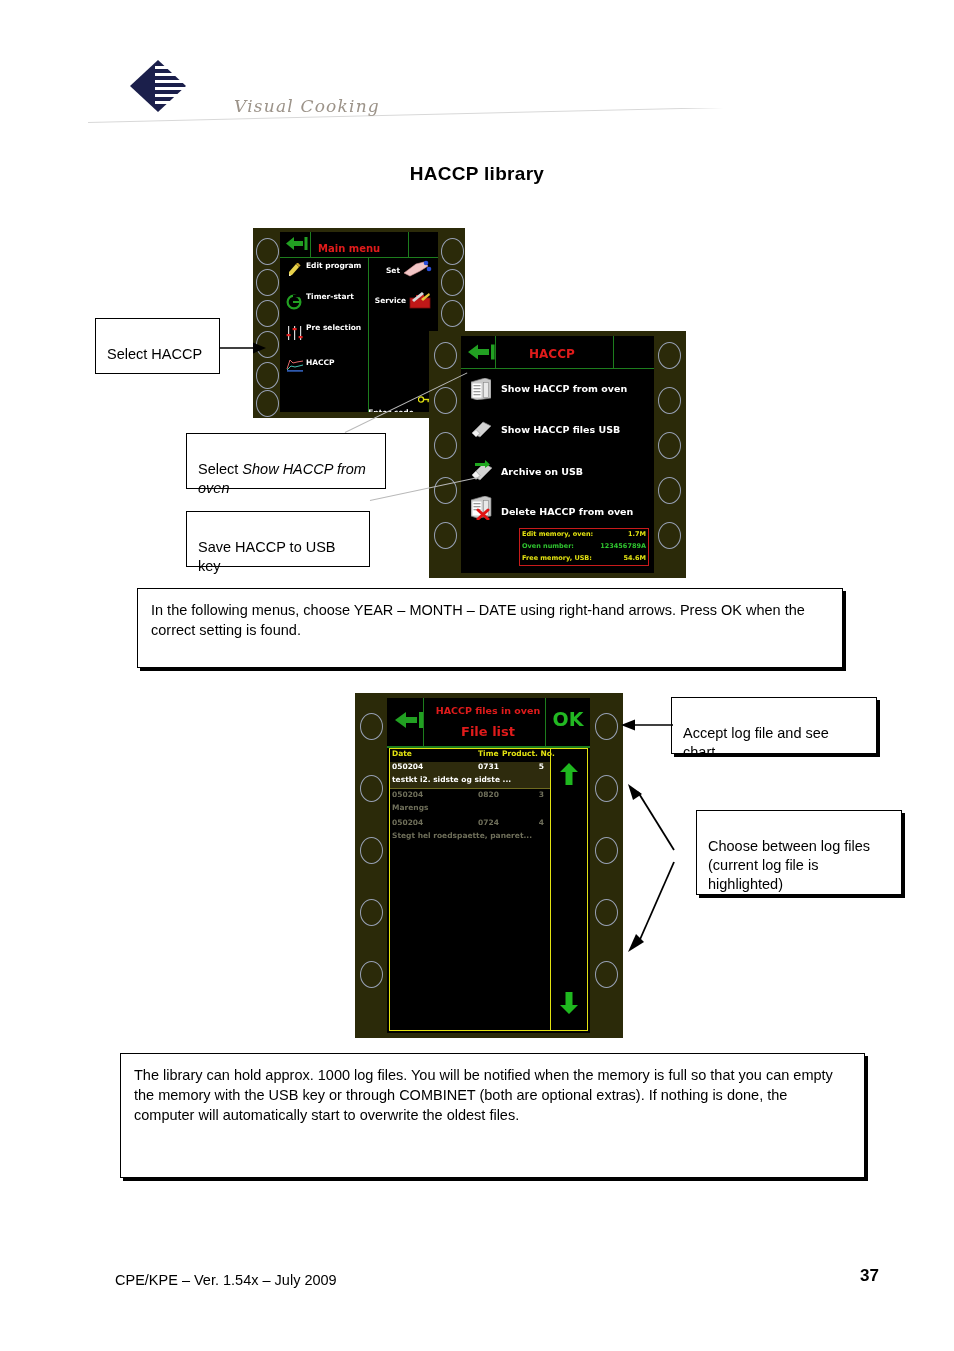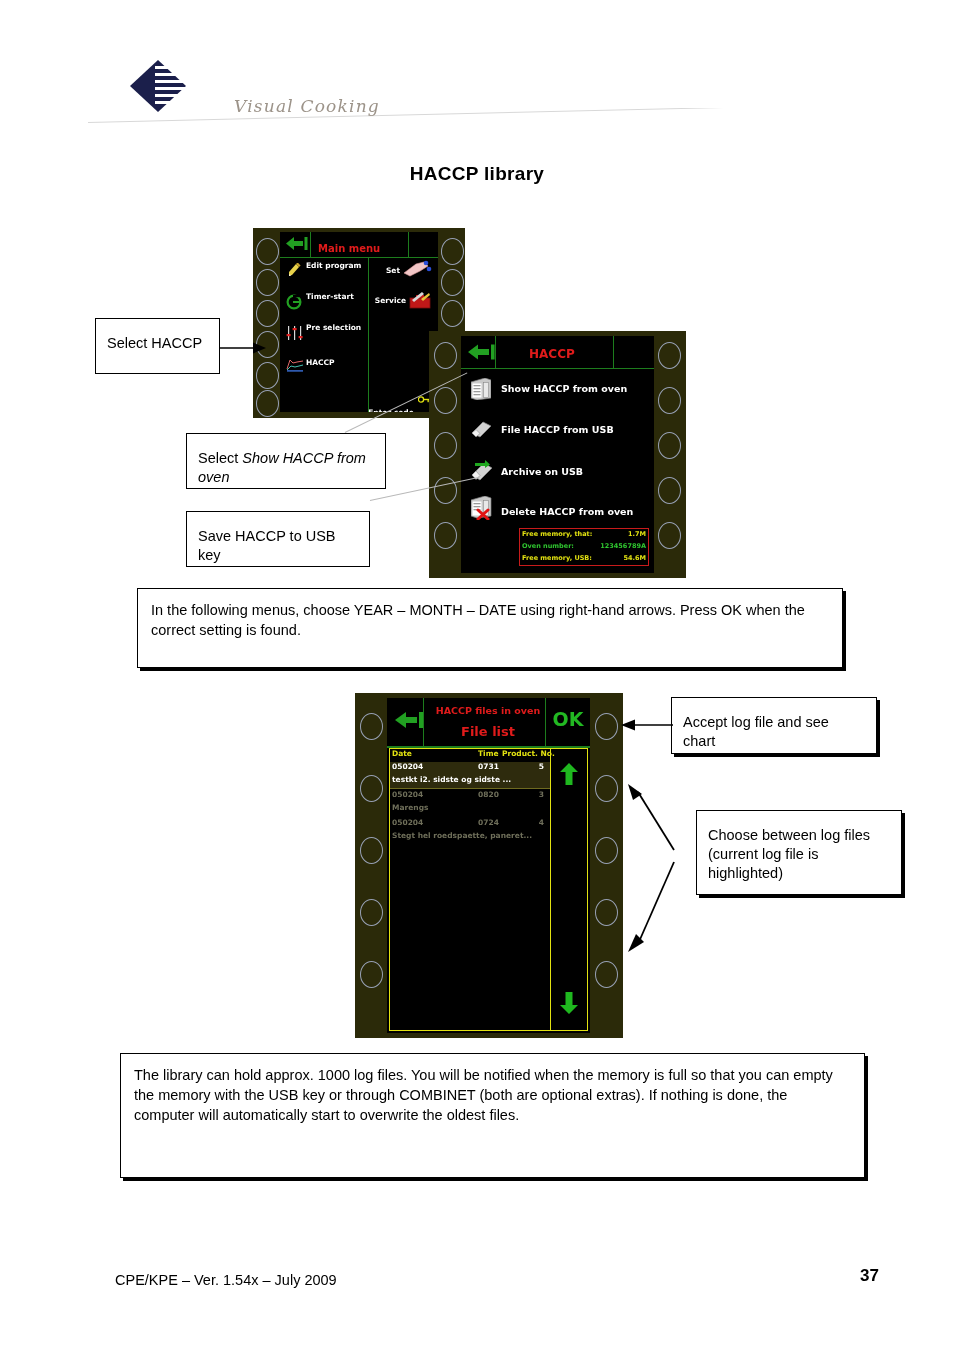--- a/index.html
+++ b/index.html
@@ -124,21 +124,21 @@
   .cdate { position:absolute; left:2px; }
   .ctime { position:absolute; left:88px; }
   .cnum  { position:absolute; right:6px; }
   .scrollcol { position:absolute; right:0; top:0; width:36px; height:100%;
                border-left:1px solid #e2e211; }
 
   
   .callout {
     position:absolute; background:#ffffff; border:1.5px solid #000;
     box-sizing:border-box; font-size:14.5px; line-height:19px;
-    padding:15px 11px; color:#000;
+    padding:26px 11px; color:#000;
   }
   .note {
     position:absolute; background:#ffffff; border:1.5px solid #000;
     box-sizing:border-box; font-size:14.5px; line-height:20px;
     padding:11px 13px; color:#000;
   }
   .note.shadow { box-shadow:3px 3px 0 #000; }
   .callout.shadow { box-shadow:3px 3px 0 #000; }
 
   .leader { position:absolute; background:#b9b9b9; height:1.3px; transform-origin:left center; }
@@ -322,21 +322,21 @@
       <span>Show HACCP from oven</span>
     </div>
 
     <div class="micon" style="left:10px; top:84px;">
       <svg width="22" height="18" viewBox="0 0 22 18">
         <polygon points="1,13 12,2 20,6 9,17" fill="#d3d3d3" stroke="#8a8a8a" stroke-width="0.7"></polygon>
         <polygon points="1,13 5,9.5 9,13.5 5,17" fill="#f2f2f2" stroke="#8a8a8a" stroke-width="0.6"></polygon>
       </svg>
     </div>
     <div class="hitem" style="left:40px; top:88px;">
-      <span>File HACCP from USB</span>
+      <span>Show HACCP files USB</span>
     </div>
 
     <div class="micon" style="left:10px; top:123px;">
       <svg width="24" height="22" viewBox="0 0 24 22">
         <polygon points="1,16 13,4 21,9 9,21" fill="#d3d3d3" stroke="#8a8a8a" stroke-width="0.7"></polygon>
         <polygon points="1,16 5,12 9,16.5 5,20.5" fill="#f2f2f2" stroke="#8a8a8a" stroke-width="0.6"></polygon>
         <polygon points="4,4 14,4 14,1 19,5.5 14,9 14,7 4,7" fill="#1fa81f"></polygon>
       </svg>
     </div>
     <div class="hitem" style="left:40px; top:130px;">
@@ -356,21 +356,21 @@
           <line x1="17" y1="14" x2="7" y2="23"></line>
         </g>
       </svg>
     </div>
     <div class="hitem" style="left:40px; top:170px;">
       <span>Delete HACCP from oven</span>
     </div>
 
     <div class="membox">
       <div class="memrow" style="top:1px; color:#e2e211;">
-        <span class="memlab">Free memory, that:</span>
+        <span class="memlab">Edit memory, oven:</span>
         <span class="memval">1.7M</span>
       </div>
       <div class="memrow" style="top:13px; color:#2fc52f;">
         <span class="memlab">Oven number:</span>
         <span class="memval">123456789A</span>
       </div>
       <div class="memrow" style="top:25px; color:#e2e211;">
         <span class="memlab">Free memory, USB:</span>
         <span class="memval">54.6M</span>
       </div>

